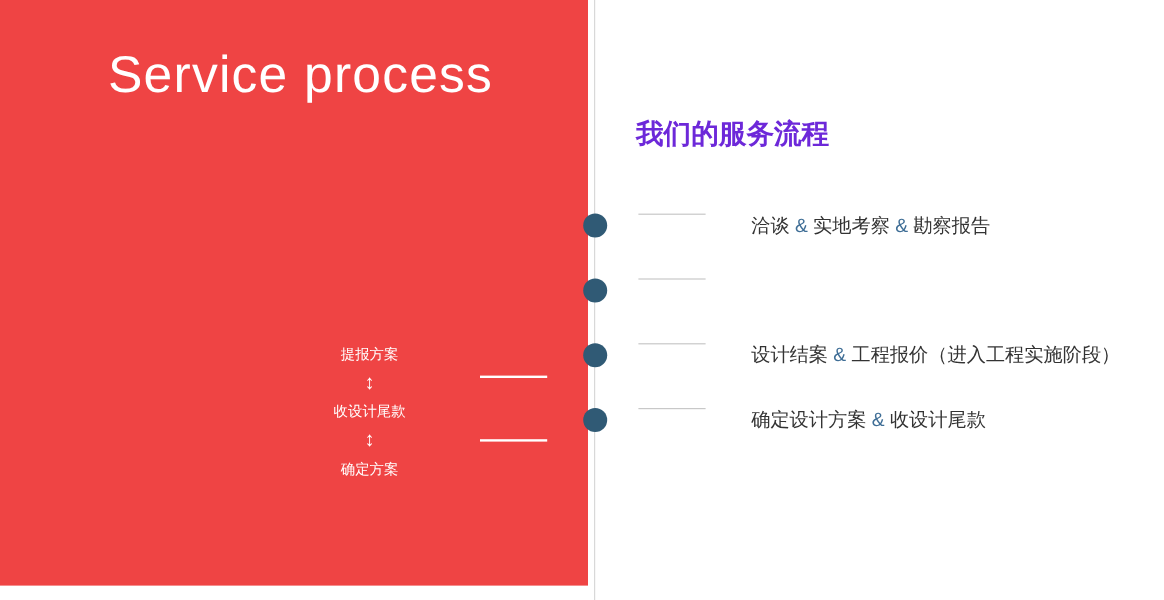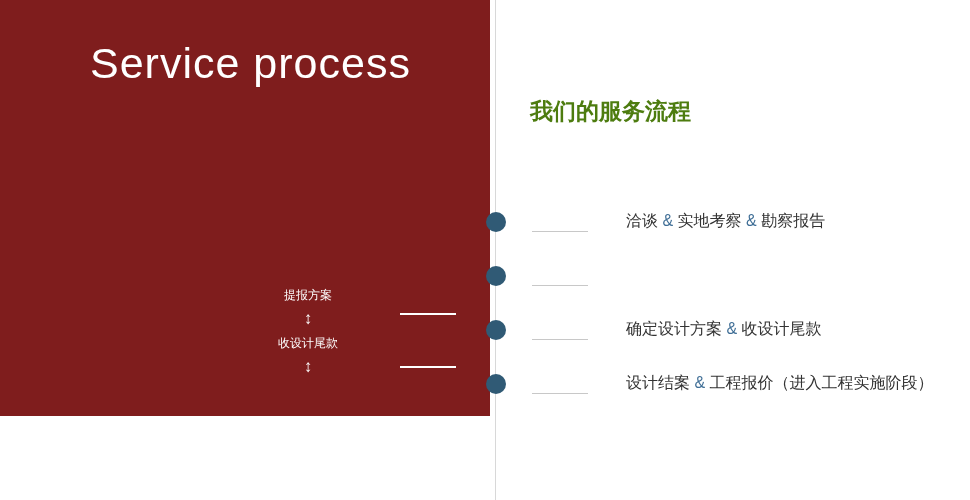--- a/index.html
+++ b/index.html
@@ -12,22 +12,22 @@
   .slide {
     position: relative;
     width: 970px;
     height: 500px;
     background: #ffffff;
   }
   
   .left-panel {
     position: absolute;
     left: 0; top: 0;
-    width: 490px; height: 416px;
-    background: #7f1d1d;
+    width: 490px; height: 488px;
+    background: #ef4444;
   }
   .page-title {
     position: absolute;
     left: 90px; top: 38px;
     font-size: 43px;
     font-weight: 300;
     color: #ffffff;
     letter-spacing: 1px;
     line-height: 1.2;
     white-space: nowrap;
@@ -70,34 +70,34 @@
   .right-panel {
     position: absolute;
     left: 496px; top: 0;
     width: 474px; height: 500px;
   }
   .section-heading {
     position: absolute;
     left: 34px; top: 96px;
     font-size: 23px;
     font-weight: bold;
-    color: #4d7c0f;
+    color: #6d28d9;
     white-space: nowrap;
   }
   
   .rows {
     position: absolute;
     left: 486px; top: 178px;
     width: 484px;
   }
   .row {
     position: relative;
     height: 54px;
     display: flex;
-    align-items: flex-end;
+    align-items: flex-start;
   }
   .dot {
     width: 20px; height: 20px;
     border-radius: 50%;
     background: #305a75;
     flex: none;
   }
   .hline {
     margin-left: 26px;
     width: 56px; height: 1px;
@@ -120,20 +120,21 @@
 <div class="slide">
 
   <div class="left-panel">
     <div class="page-title">Service process</div>
 
     <div class="flow">
       <div class="step">提报方案</div>
       <div class="arrow">↕</div>
       <div class="step">收设计尾款</div>
       <div class="arrow">↕</div>
+      <div class="step">确定方案</div>
     </div>
 
     <div class="white-connector c1"></div>
     <div class="white-connector c2"></div>
   </div>
 
   <div class="timeline-line"></div>
 
   <div class="right-panel">
     <div class="section-heading">我们的服务流程</div>
@@ -145,22 +146,22 @@
         <span class="hline"></span>
         <span class="rtext">洽谈<span class="amp"> &amp; </span>实地考察<span class="amp"> &amp; </span>勘察报告</span>
       </div>
       <div class="row">
         <span class="dot"></span>
         <span class="hline"></span>
       </div>
       <div class="row">
         <span class="dot"></span>
         <span class="hline"></span>
-        <span class="rtext">确定设计方案<span class="amp"> &amp; </span>收设计尾款</span>
+        <span class="rtext">设计结案<span class="amp"> &amp; </span>工程报价（进入工程实施阶段）</span>
       </div>
       <div class="row">
         <span class="dot"></span>
         <span class="hline"></span>
-        <span class="rtext">设计结案<span class="amp"> &amp; </span>工程报价（进入工程实施阶段）</span>
+        <span class="rtext">确定设计方案<span class="amp"> &amp; </span>收设计尾款</span>
       </div>
     </div>
 
 </div>
 
 </body></html>

